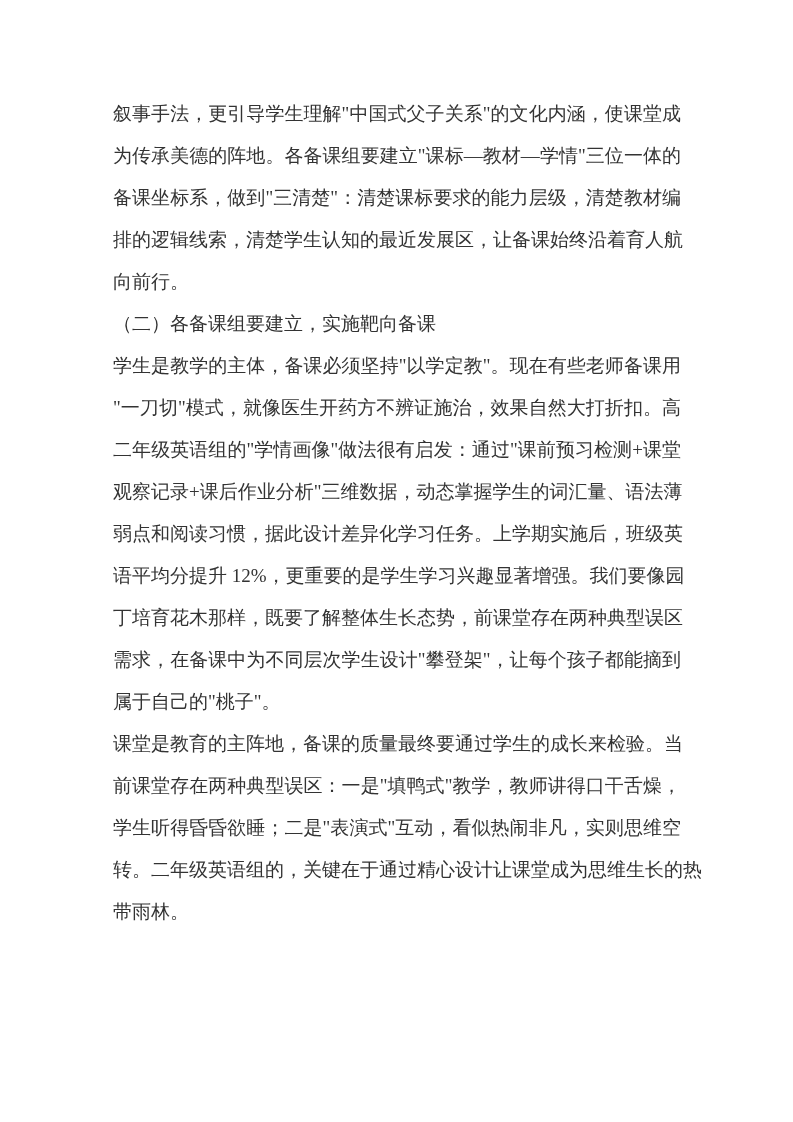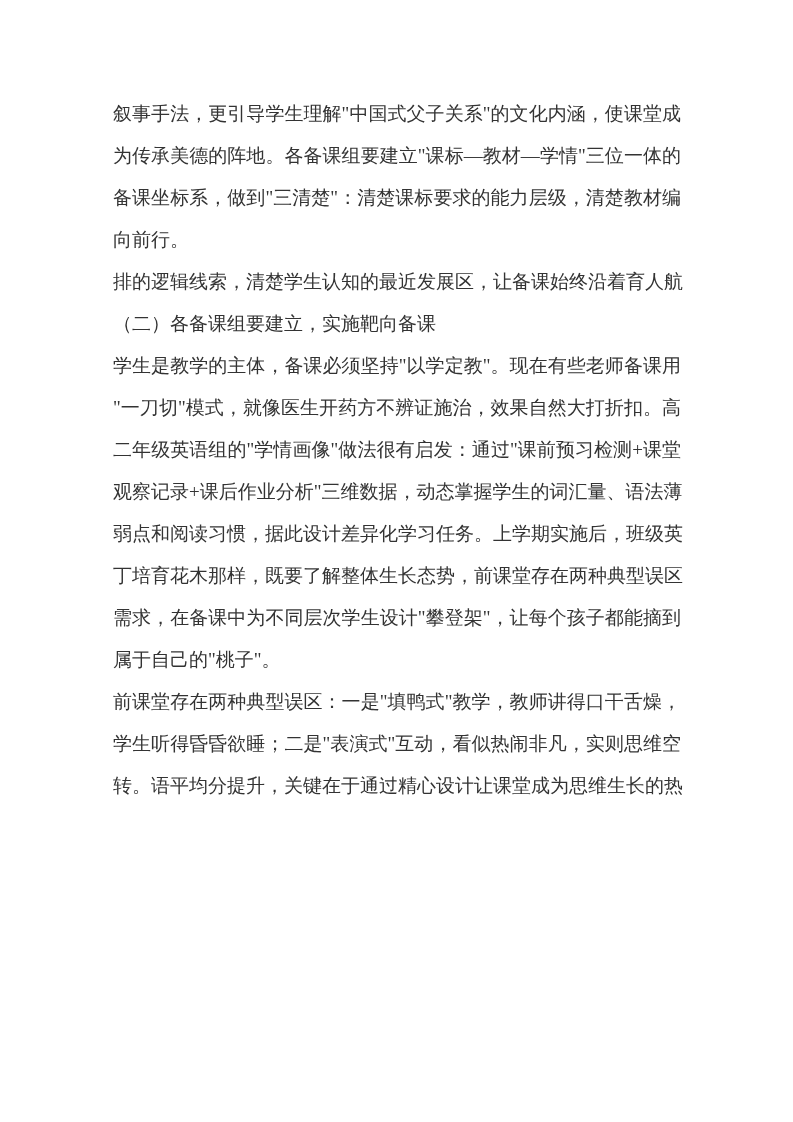--- a/index.html
+++ b/index.html
@@ -33,28 +33,31 @@
   }
 </style>
 </head>
 <body>
 
 <div class="page">
   <div class="doc-text" id="doc-text">
       <div class="doc-line full">叙事手法，更引导学生理解"中国式父子关系"的文化内涵，使课堂成</div>
       <div class="doc-line full">为传承美德的阵地。各备课组要建立"课标—教材—学情"三位一体的</div>
       <div class="doc-line full">备课坐标系，做到"三清楚"：清楚课标要求的能力层级，清楚教材编</div>
+      <div class="doc-line full">排的逻辑线索，清楚学生认知的最近发展区，让备课始终沿着育人航</div>
       <div class="doc-line">向前行。</div>
-      <div class="doc-line full">排的逻辑线索，清楚学生认知的最近发展区，让备课始终沿着育人航</div>
       <div class="doc-line">（二）各备课组要建立，实施靶向备课</div>
       <div class="doc-line full">学生是教学的主体，备课必须坚持"以学定教"。现在有些老师备课用</div>
       <div class="doc-line full">"一刀切"模式，就像医生开药方不辨证施治，效果自然大打折扣。高</div>
       <div class="doc-line full">二年级英语组的"学情画像"做法很有启发：通过"课前预习检测+课堂</div>
       <div class="doc-line full">观察记录+课后作业分析"三维数据，动态掌握学生的词汇量、语法薄</div>
       <div class="doc-line full">弱点和阅读习惯，据此设计差异化学习任务。上学期实施后，班级英</div>
+      <div class="doc-line full">语平均分提升 12%，更重要的是学生学习兴趣显著增强。我们要像园</div>
       <div class="doc-line full">丁培育花木那样，既要了解整体生长态势，前课堂存在两种典型误区</div>
       <div class="doc-line full">需求，在备课中为不同层次学生设计"攀登架"，让每个孩子都能摘到</div>
       <div class="doc-line">属于自己的"桃子"。</div>
+      <div class="doc-line full">课堂是教育的主阵地，备课的质量最终要通过学生的成长来检验。当</div>
       <div class="doc-line full">前课堂存在两种典型误区：一是"填鸭式"教学，教师讲得口干舌燥，</div>
       <div class="doc-line full">学生听得昏昏欲睡；二是"表演式"互动，看似热闹非凡，实则思维空</div>
-      <div class="doc-line full">转。语平均分提升，关键在于通过精心设计让课堂成为思维生长的热</div>
+      <div class="doc-line full">转。二年级英语组的，关键在于通过精心设计让课堂成为思维生长的热</div>
+      <div class="doc-line">带雨林。</div>
     </div>
 </div>
 
 </body></html>

